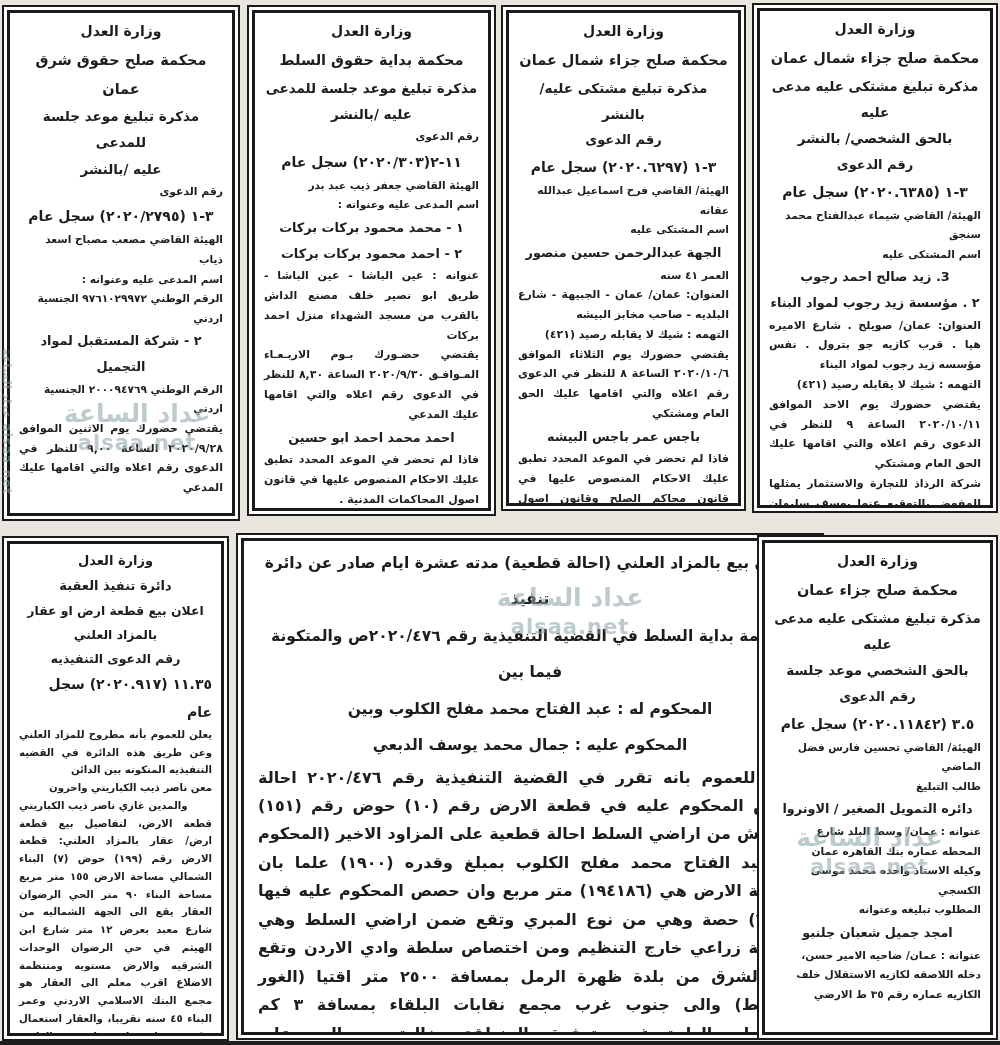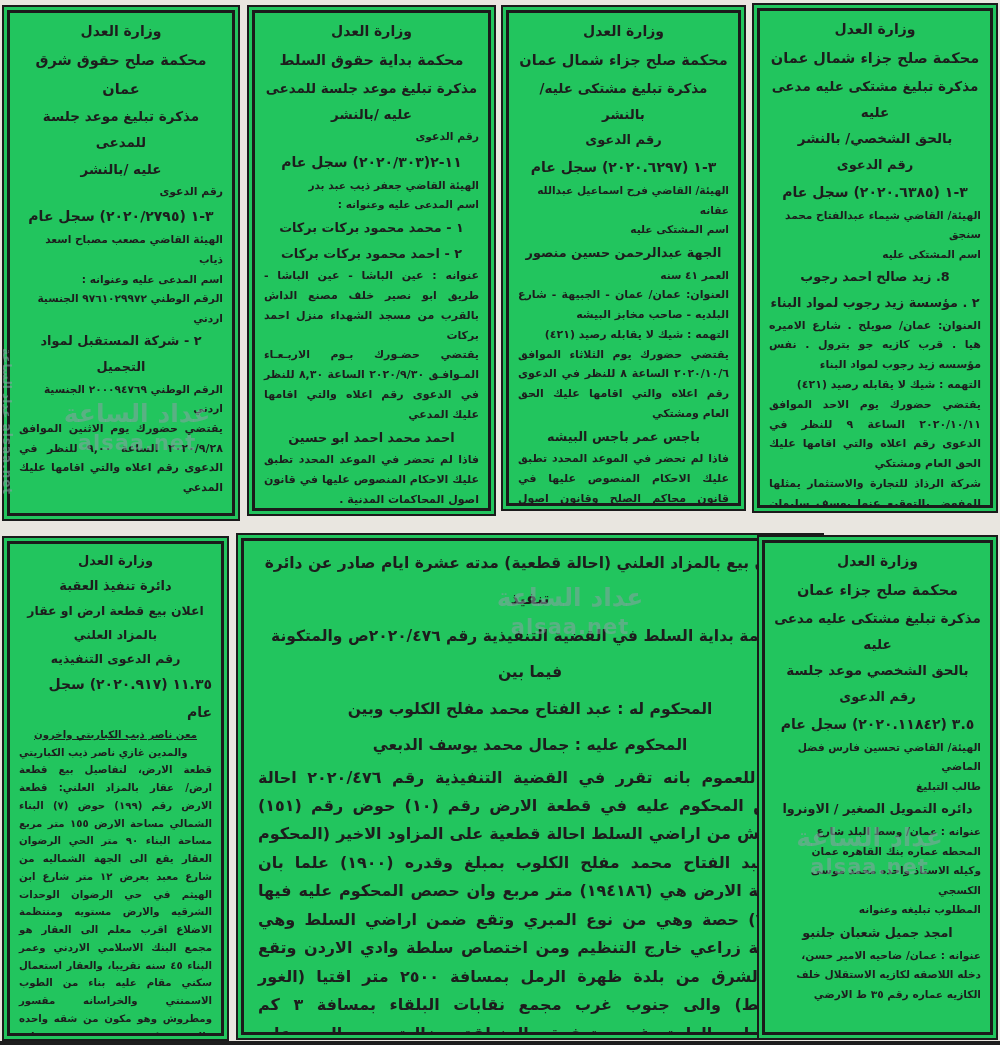--- a/index.html
+++ b/index.html
@@ -8,21 +8,21 @@
     background:#e9e6e0;
     font-family:"DejaVu Sans",sans-serif;
     font-weight:bold;
     color:#1d1d1d;
     overflow:hidden;
     position:relative;
   }
   .page{position:relative;width:1000px;height:1045px;direction:rtl;}
   .box{
     position:absolute;
-    background:#22c55e;
+    background:#ffffff;
     border:2px solid #1b1b1b;
     padding:3px;
     box-sizing:border-box;
   }
   .box-inner{
     border:3px solid #1b1b1b;
     height:100%;
     box-sizing:border-box;
     padding:4px 9px;
     overflow:hidden;
@@ -135,38 +135,39 @@
   <div class="box b-n4">
     <div class="box-inner">
       <p class="wz">وزارة العدل</p>
       <p class="court">محكمة صلح جزاء شمال عمان</p>
       <p class="sub">مذكرة تبليغ مشتكى عليه مدعى عليه</p>
       <p class="sub">بالحق الشخصي/ بالنشر</p>
       <p class="clab-c">رقم الدعوى</p>
       <p class="cnum">٣-١ (٢٠٢٠.٦٣٨٥) سجل عام</p>
       <p class="meta">الهيئة/ القاضي شيماء عبدالفتاح محمد سنجق</p>
       <p class="meta">اسم المشتكى عليه</p>
-      <p class="name">8. زيد صالح احمد رجوب</p>
+      <p class="name">3. زيد صالح احمد رجوب</p>
       <p class="name">٢ . مؤسسة زيد رجوب لمواد البناء</p>
       <p class="body">العنوان: عمان/ صويلح . شارع الاميره هيا . قرب كازيه جو بترول . نفس مؤسسه زيد رجوب لمواد البناء</p>
       <p class="body">التهمه : شيك لا يقابله رصيد (٤٢١)</p>
       <p class="body">يقتضي حضورك يوم الاحد الموافق ٢٠٢٠/١٠/١١ الساعة ٩ للنظر في الدعوى رقم اعلاه والتي اقامها عليك الحق العام ومشتكي</p>
       <p class="body">شركة الرذاذ للتجارة والاستثمار يمثلها المفوض بالتوقيع عنها يوسف سليمان جمعة جبوب . وكيلها</p>
 
     </div>
   </div>
 
   <div class="box b-aq">
     <div class="box-inner">
       <p class="a-head">وزارة العدل</p>
       <p class="a-head">دائرة تنفيذ العقبة</p>
       <p class="a-title">اعلان بيع قطعة ارض او عقار بالمزاد العلني</p>
       <p class="a-title">رقم الدعوى التنفيذيه</p>
       <p class="a-cnum">١١.٣٥ (٢٠٢٠.٩١٧) سجل عام</p>
-      <p class="a-body" style="text-align:center;text-decoration:underline;">معن ناصر ذيب الكباريتي واخرون</p>
+      <p class="a-body">يعلن للعموم بأنه مطروح للمزاد العلني وعن طريق هذه الدائرة في القضيه التنفيذيه المتكونه بين الدائن</p>
+      <p class="a-body" style="">معن ناصر ذيب الكباريتي واخرون</p>
       <p class="a-body" style="text-align:left;">والمدين غازي ناصر ذيب الكباريتي</p>
       <p class="a-body">قطعة الارض، لتفاصيل بيع قطعة ارض/ عقار بالمزاد العلني: قطعة الارض رقم (١٩٩) حوض (٧) البناء الشمالي مساحة الارض ١٥٥ متر مربع مساحة البناء ٩٠ متر الحي الرضوان العقار يقع الى الجهة الشماليه من شارع معبد بعرض ١٢ متر شارع ابن الهيثم في حي الرضوان الوحدات الشرقيه والارض مستويه ومنتظمة الاضلاع اقرب معلم الى العقار هو مجمع البنك الاسلامي الاردني وعمر البناء ٤٥ سنه تقريبا، والعقار استعمال سكني مقام عليه بناء من الطوب الاسمنتي والخراسانه مقسور ومطروش وهو مكون من شقه واحده والشقه مكونه من غرفتين ومطبخ وحمام وصاله وارضيات الشقه من السيراميك الشبابيك من حديد القاصون والزجاج الشقه بحاجة الى صيانه عامه كهروميكانيك ومدني وقدر الخبير العقار بقيمه (٣٠٢٠٠) دينار ثلاثون الفا ومائتي دينار .</p>
 
     </div>
   </div>
 
   <div class="box b-sa">
     <div class="box-inner" style="padding:4px 14px;">
       <p class="m-title">اعلان بيع بالمزاد العلني (احالة قطعية) مدته عشرة ايام صادر عن دائرة تنفيذ</p>
       <p class="m-title">محكمة بداية السلط في القضية التنفيذية رقم ٢٠٢٠/٤٧٦ص والمتكونة فيما بين</p>

